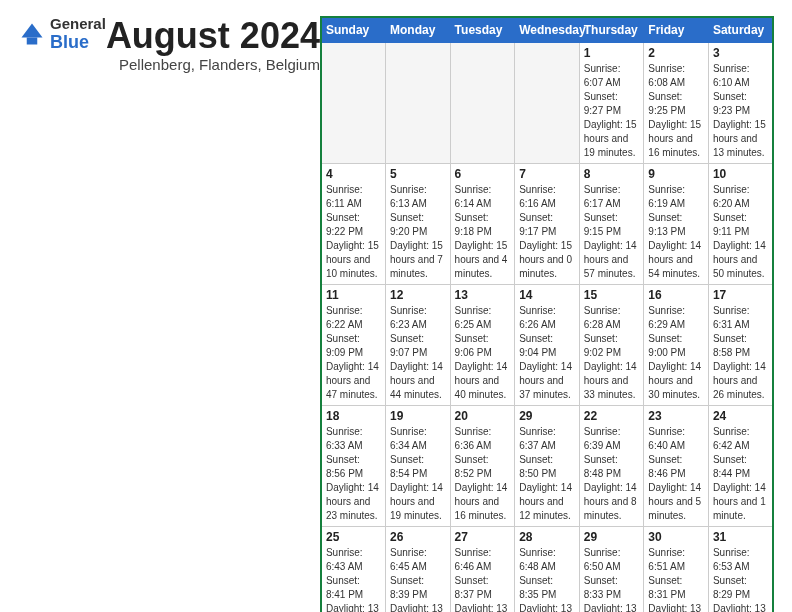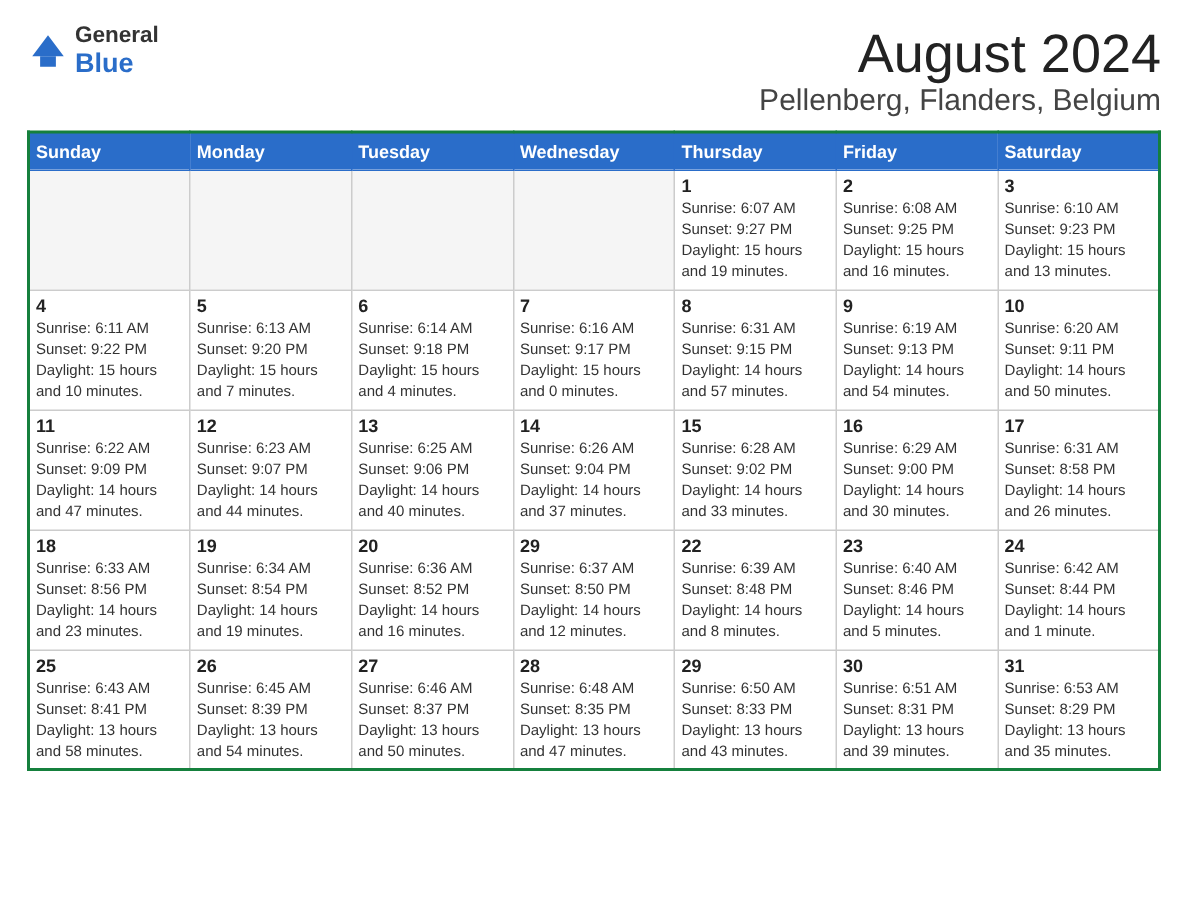--- a/index.html
+++ b/index.html
@@ -8,21 +8,20 @@
       background: #fff;
       width: 792px;
       height: 612px;
       overflow: hidden;
     }
     .page {
       width: 792px;
       height: 516px;
       padding: 16px 18px 10px 18px;
       display: flex;
-      flex-direction: column;
     }
     .top-section {
       display: flex;
       align-items: flex-start;
       justify-content: space-between;
       margin-bottom: 8px;
     }
     .logo {
       display: flex;
       align-items: center;
@@ -45,26 +44,26 @@
     }
     .logo-icon {
       width: 28px;
       height: 28px;
     }
     .title-section {
       text-align: right;
     }
     .main-title {
       font-size: 36px;
-      font-weight: normal;
+      font-weight: bold;
       color: #222;
       line-height: 1.1;
     }
     .subtitle {
-      font-size: 20px;
+      font-size: 15px;
       color: #444;
     }
     .calendar {
       flex: 1;
       border: 2px solid #15803d;
       border-collapse: collapse;
       width: 100%;
       table-layout: fixed;
       padding-left: 24px;
     }
@@ -193,21 +192,21 @@
           </td>
           <td>
             <span class="day-number">7</span>
             <div class="day-info">Sunrise: 6:16 AM
 Sunset: 9:17 PM
 Daylight: 15 hours
 and 0 minutes.</div>
           </td>
           <td>
             <span class="day-number">8</span>
-            <div class="day-info">Sunrise: 6:31 AM
+            <div class="day-info">Sunrise: 6:17 AM
 Sunset: 9:15 PM
 Daylight: 14 hours
 and 57 minutes.</div>
           </td>
           <td>
             <span class="day-number">9</span>
             <div class="day-info">Sunrise: 6:19 AM
 Sunset: 9:13 PM
 Daylight: 14 hours
 and 54 minutes.</div>

